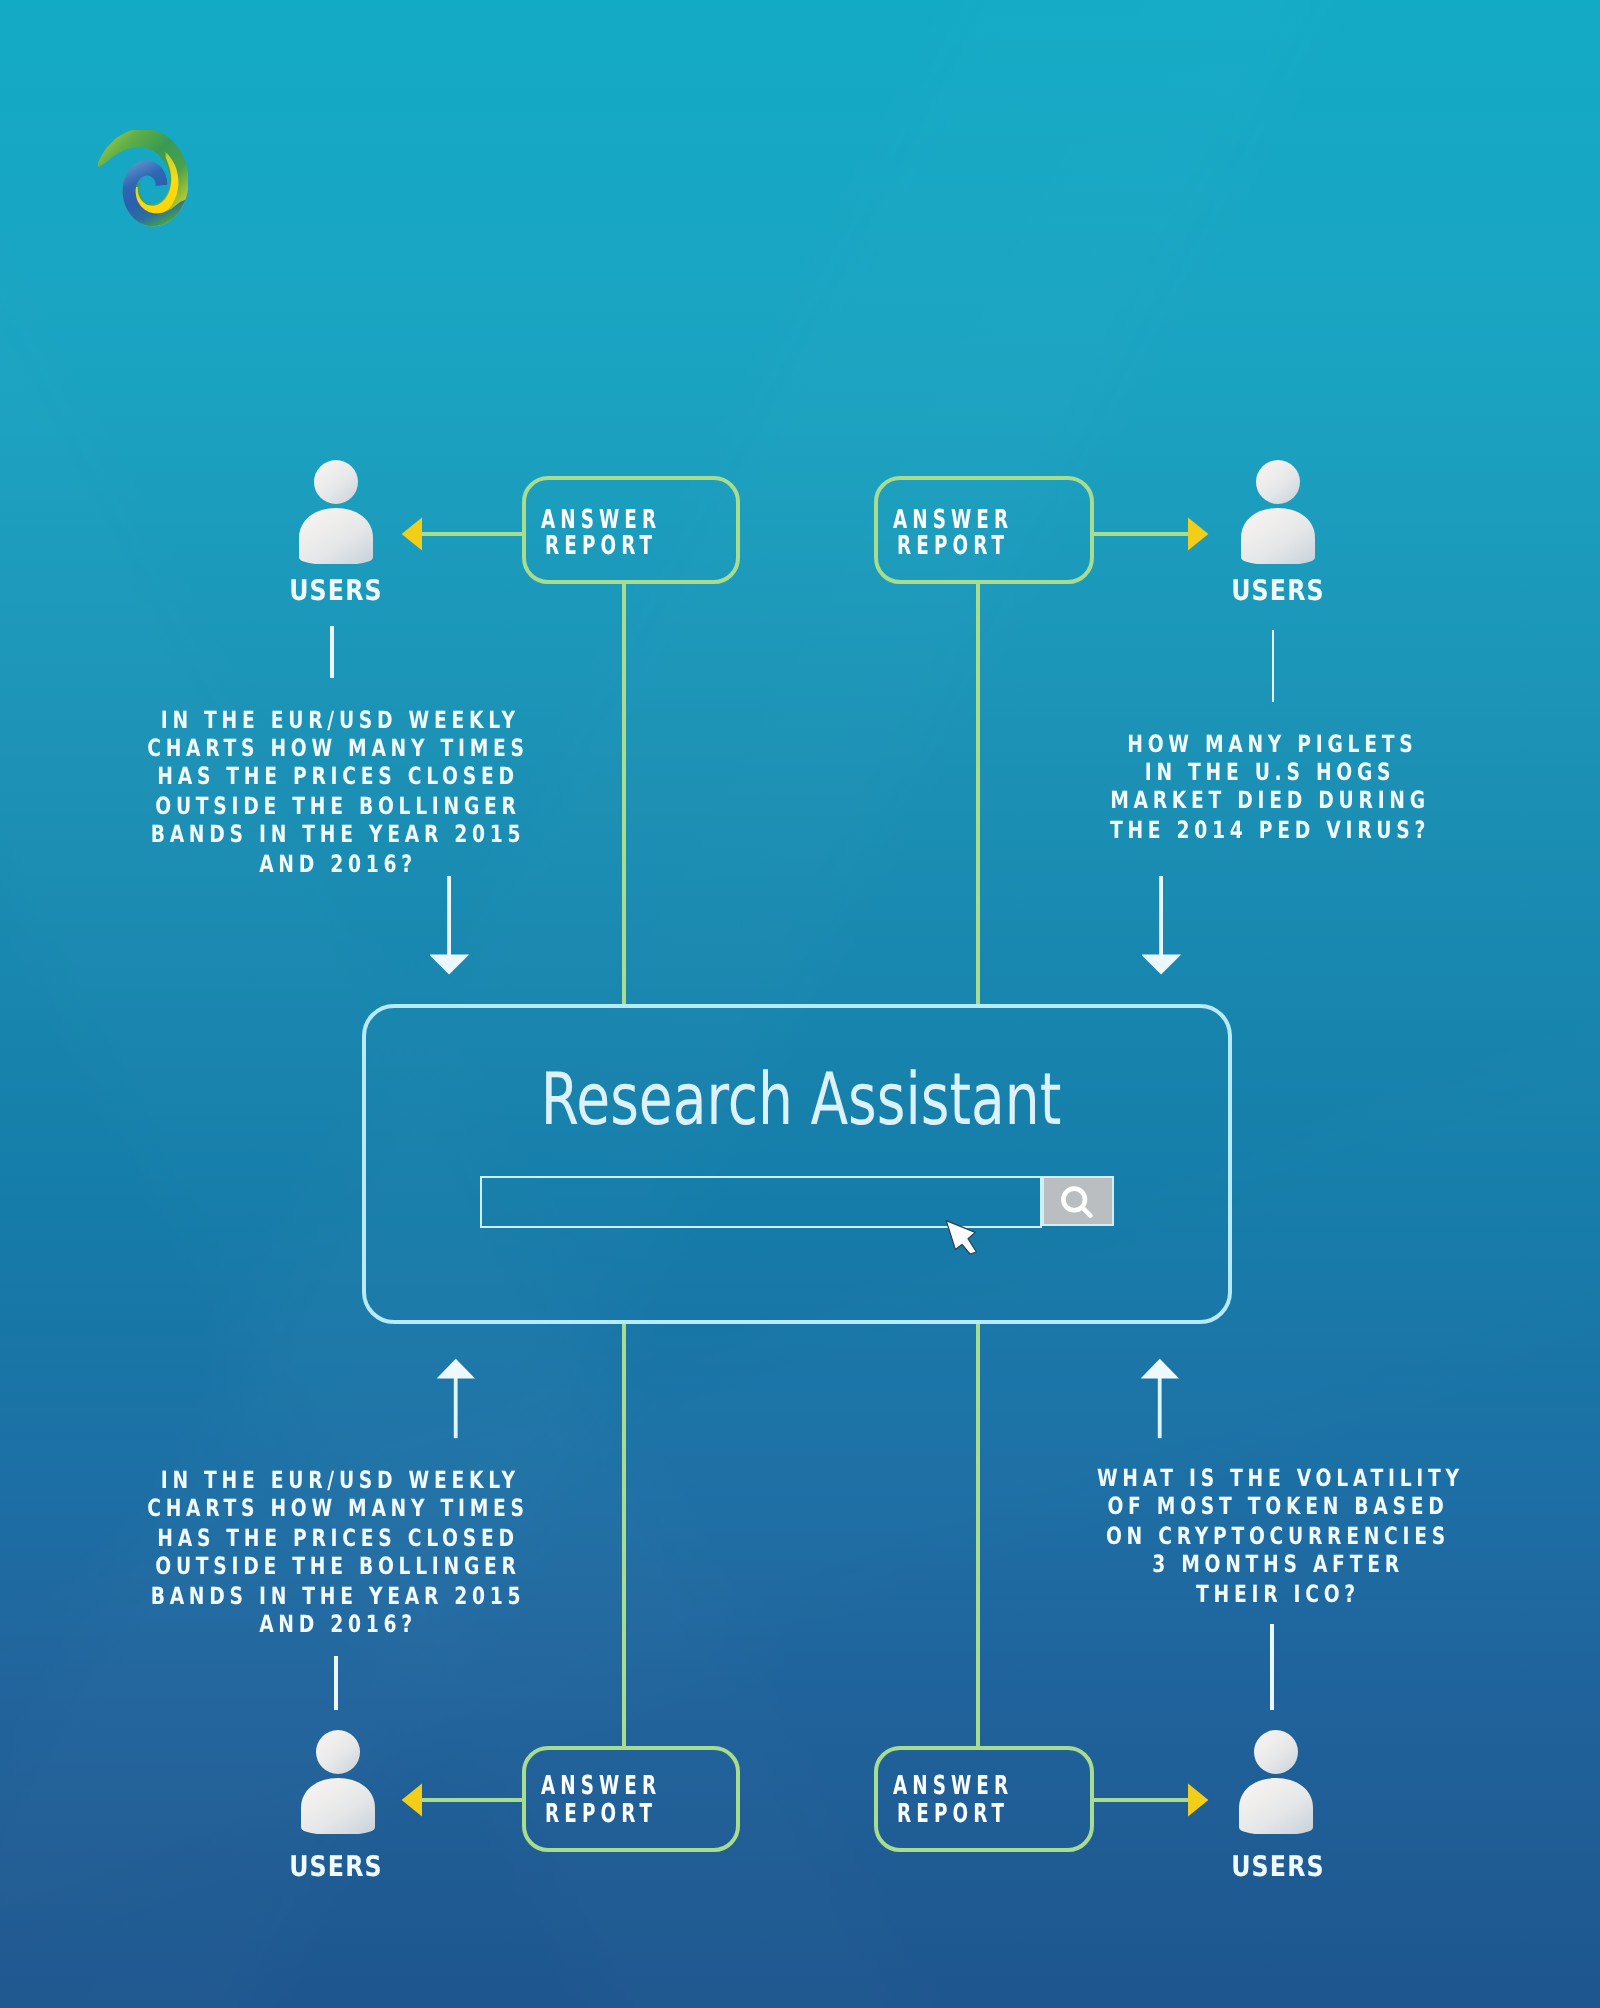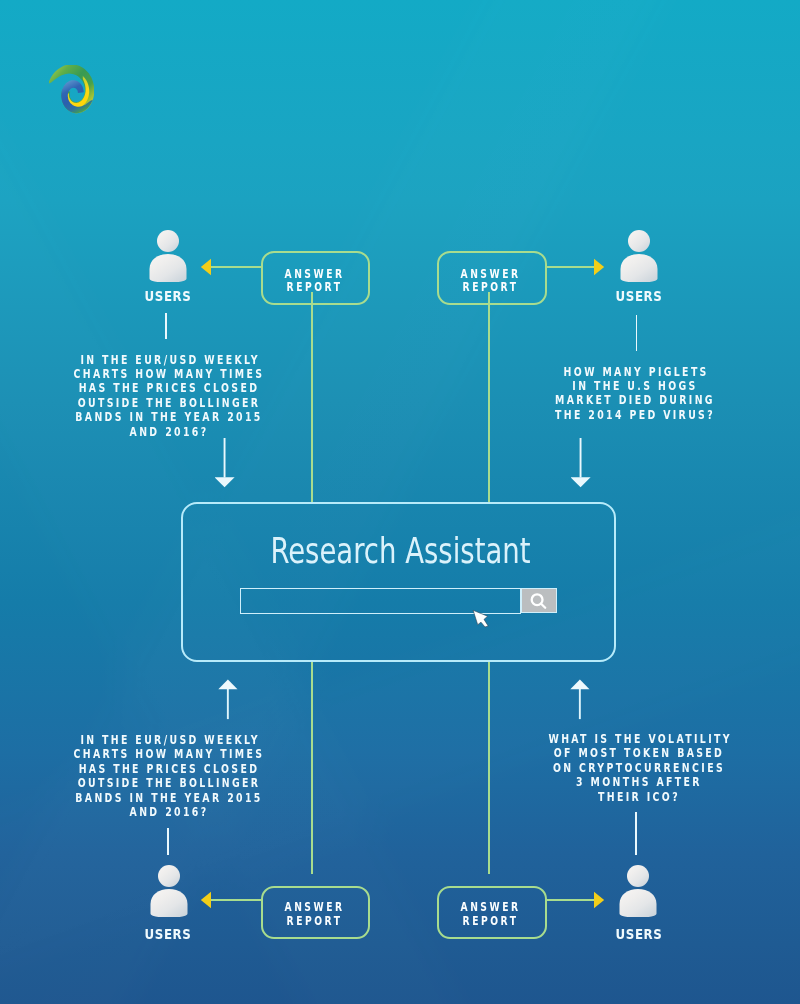--- a/index.html
+++ b/index.html
@@ -19,21 +19,21 @@
   
   .person{width:38px;height:52px;}
   .person svg{display:block}
   .ulabel{position:absolute;text-align:center;color:#f0fafd;font-weight:bold;
      font-size:14.2px;letter-spacing:0.6px;white-space:nowrap;
      font-family:"DejaVu Sans Condensed","DejaVu Sans",sans-serif;
      transform:scaleX(0.93);transform-origin:50% 50%;}
 
   
   .arbox{position:absolute;border:2px solid #a8dc8e;border-radius:13px;
-    box-sizing:border-box;display:flex;align-items:center;justify-content:center;margin-top:13px;}
+    box-sizing:border-box;display:flex;align-items:center;}
   .arbox .t{color:#fbfeff;font-weight:bold;font-size:13.1px;letter-spacing:3.25px;
     line-height:13.7px;text-align:center;white-space:pre;
     font-family:"DejaVu Sans Condensed","DejaVu Sans",sans-serif;
     transform:scaleX(0.78);position:relative;top:2.3px;left:-1.2px;}
   .arbox.up .t{top:1.5px;}
 
   
   .q{position:absolute;color:#f1fafd;font-weight:bold;font-size:11.9px;
      letter-spacing:2.7px;line-height:14.45px;text-align:center;white-space:pre;
      font-family:"DejaVu Sans Condensed","DejaVu Sans",sans-serif;

